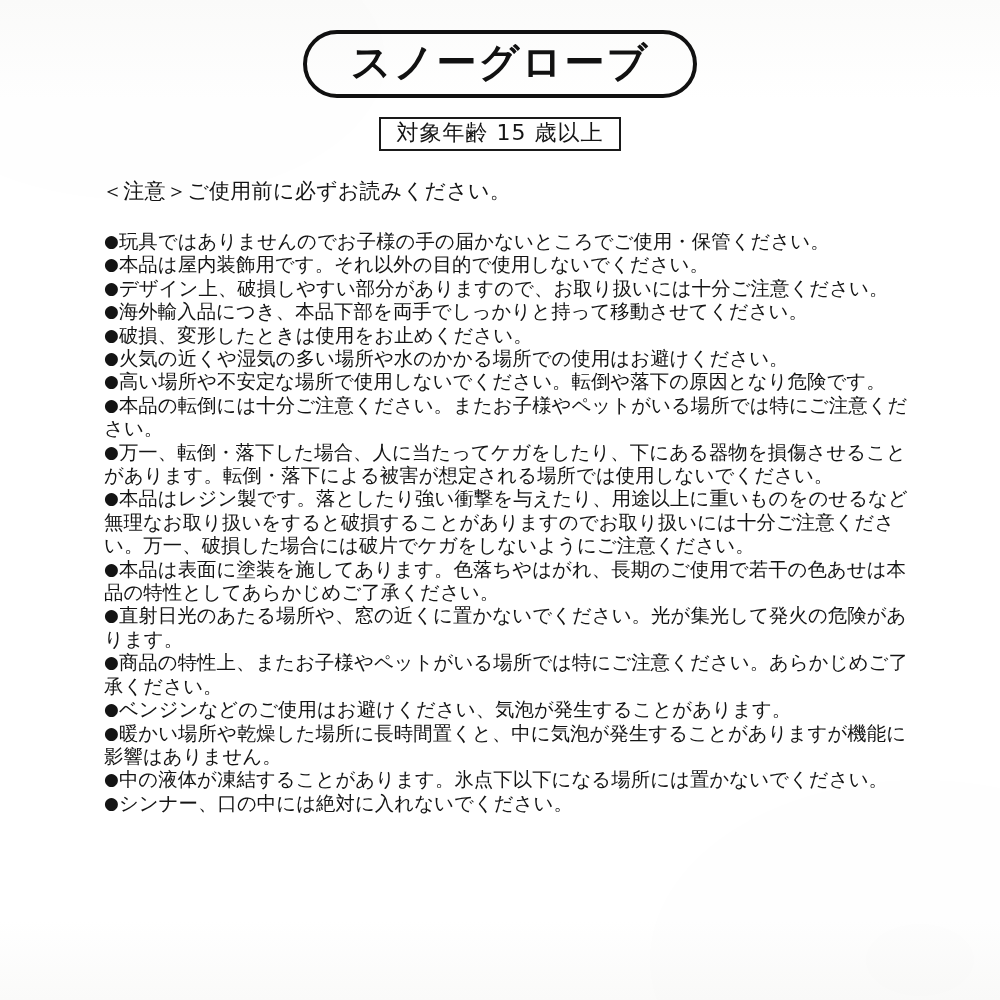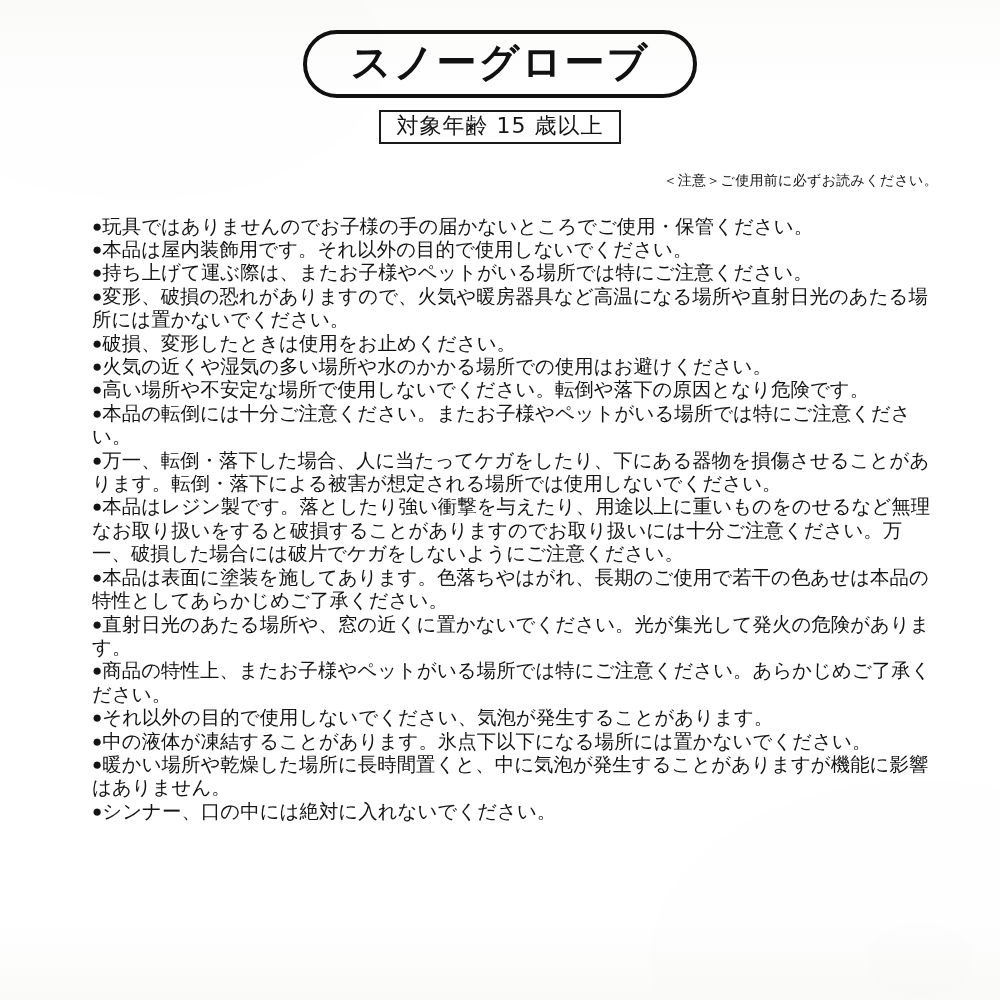--- a/index.html
+++ b/index.html
@@ -56,21 +56,21 @@
     display: block;
     font-size: 40px;
     font-weight: 700;
     letter-spacing: 2px;
     line-height: 1.12;
     white-space: nowrap;
     color: #111111;
   }
 
   .age-box-wrap {
-    margin-top: 12px;
+    margin-top: 19px;
     text-align: center;
   }
 
   .age-box {
     display: inline-block;
     border: 2px solid #1a1a1a;
     padding: 3px 16px 5px 16px;
     line-height: 1;
   }
 
@@ -84,33 +84,31 @@
   }
 
   
   .body-block {
     margin-top: 28px;
     padding-left: 88px;
     padding-right: 62px;
   }
 
   .read-first {
-    font-size: 14px;
+    font-size: 21px;
     line-height: 1.2;
     letter-spacing: .3px;
-    margin: 0 0 26px 3px;
+    margin: 0 0 26px 14px;
     white-space: nowrap;
-    text-align: right;
   }
 
   .notice-list {
     list-style: none;
-    margin: 4px;
+    margin: 16px;
     padding: 0;
-    font-family: Liberation Serif, serif;
   }
 
   .notice-list li {
     font-size: 19.4px;
     line-height: 23.4px;
     letter-spacing: .05px;
     margin: 0;
     padding: 0;
     text-indent: 0;
     word-break: break-all;
@@ -142,31 +140,31 @@
     </div>
   </header>
 
   <main class="body-block">
     <p class="read-first">＜注意＞ご使用前に必ずお読みください。</p>
 
     <ul class="notice-list">
 
     <li>玩具ではありませんのでお子様の手の届かないところでご使用・保管ください。</li>
         <li>本品は屋内装飾用です。それ以外の目的で使用しないでください。</li>
-        <li>持ち上げて運ぶ際は、またお子様やペットがいる場所では特にご注意ください。</li>
-        <li>変形、破損の恐れがありますので、火気や暖房器具など高温になる場所や直射日光のあたる場所には置かないでください。</li>
+        <li>デザイン上、破損しやすい部分がありますので、お取り扱いには十分ご注意ください。</li>
+        <li>海外輸入品につき、本品下部を両手でしっかりと持って移動させてください。</li>
         <li>破損、変形したときは使用をお止めください。</li>
         <li>火気の近くや湿気の多い場所や水のかかる場所での使用はお避けください。</li>
         <li>高い場所や不安定な場所で使用しないでください。転倒や落下の原因となり危険です。</li>
         <li>本品の転倒には十分ご注意ください。またお子様やペットがいる場所では特にご注意ください。</li>
         <li>万一、転倒・落下した場合、人に当たってケガをしたり、下にある器物を損傷させることがあります。転倒・落下による被害が想定される場所では使用しないでください。</li>
         <li>本品はレジン製です。落としたり強い衝撃を与えたり、用途以上に重いものをのせるなど無理なお取り扱いをすると破損することがありますのでお取り扱いには十分ご注意ください。万一、破損した場合には破片でケガをしないようにご注意ください。</li>
         <li>本品は表面に塗装を施してあります。色落ちやはがれ、長期のご使用で若干の色あせは本品の特性としてあらかじめご了承ください。</li>
         <li>直射日光のあたる場所や、窓の近くに置かないでください。光が集光して発火の危険があります。</li>
         <li>商品の特性上、またお子様やペットがいる場所では特にご注意ください。あらかじめご了承ください。</li>
-        <li>それ以外の目的で使用しないでください、気泡が発生することがあります。</li>
+        <li>ベンジンなどのご使用はお避けください、気泡が発生することがあります。</li>
+        <li>暖かい場所や乾燥した場所に長時間置くと、中に気泡が発生することがありますが機能に影響はありません。</li>
         <li>中の液体が凍結することがあります。氷点下以下になる場所には置かないでください。</li>
-        <li>暖かい場所や乾燥した場所に長時間置くと、中に気泡が発生することがありますが機能に影響はありません。</li>
         <li>シンナー、口の中には絶対に入れないでください。</li>
       </ul>
 
   </main>
 </div>
 
 </body></html>

